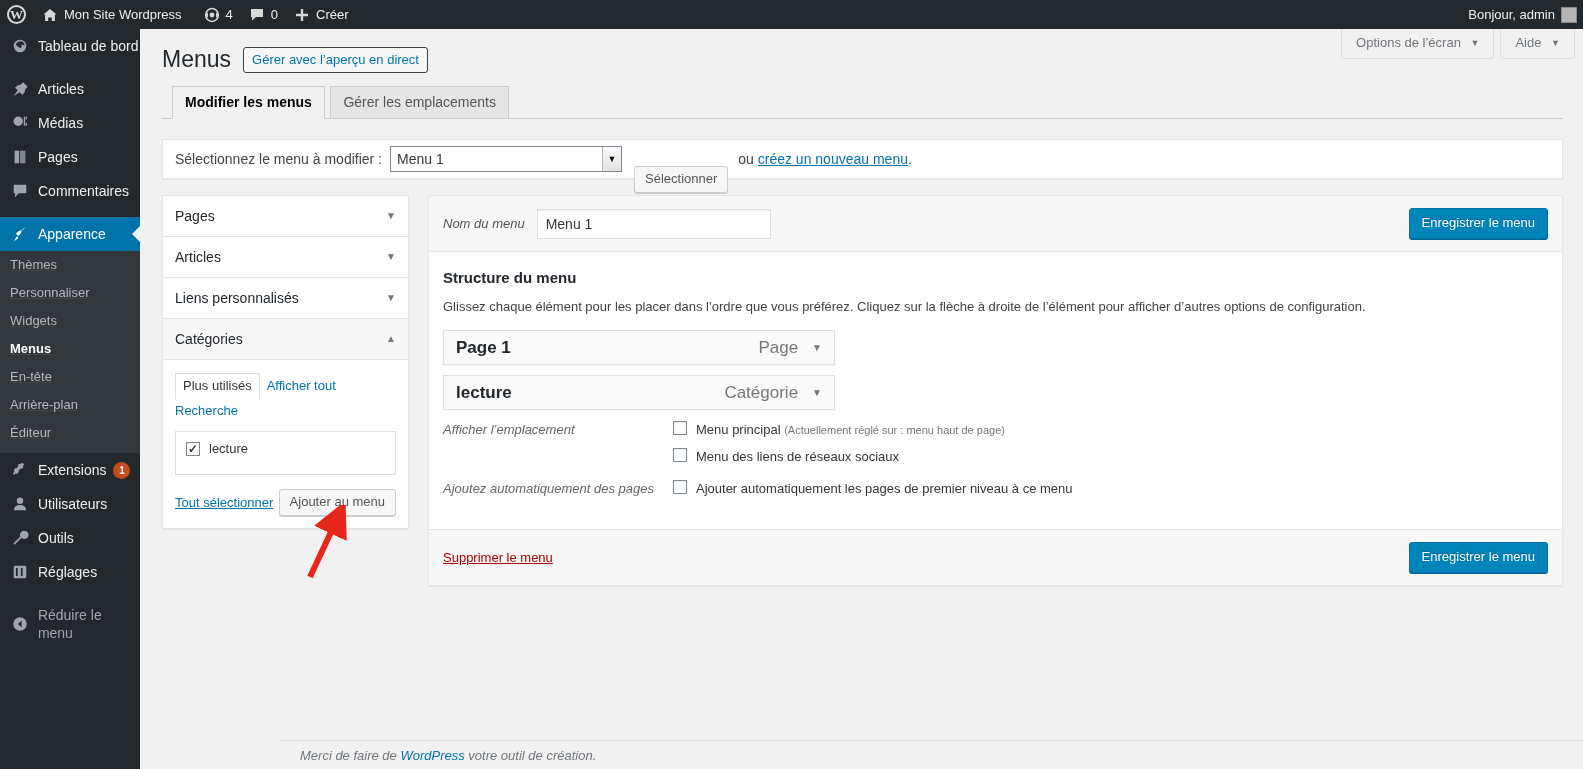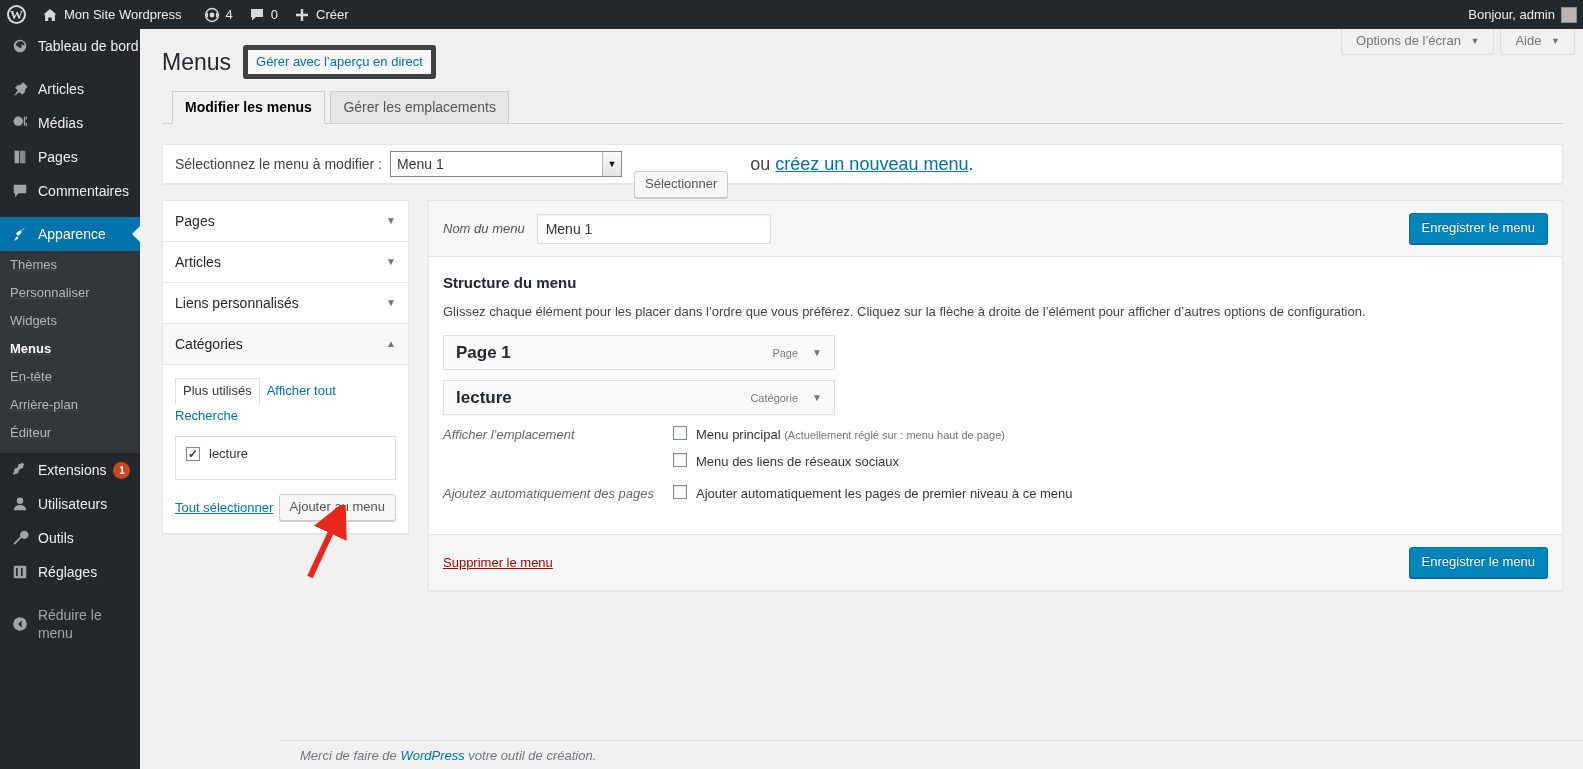--- a/index.html
+++ b/index.html
@@ -86,36 +86,36 @@
     width:1443px; height:740px;
     background:#f1f1f1;
   }
 
   
   #screen-meta-links { position:absolute; top:0; right:8px; display:flex; gap:6px; }
   .sm-btn {
     background:#f1f1f1; border:1px solid #ddd; border-top:none;
     border-radius:0 0 4px 4px;
     padding:4px 14px 5px 14px; font-size:13px; color:#72777c;
-    line-height:15px; cursor:pointer;
+    line-height:20px; cursor:pointer;
   }
   .caret-dn { display:inline-block; margin-left:6px; font-size:9px; vertical-align:1px; }
 
   .wrap { padding:0 20px 0 22px; }
 
   h1.page-title {
     font-size:23px; font-weight:400; color:#23282d;
     margin:0; padding:16px 0 12px 0; line-height:29px;
     display:flex; align-items:center;
     font-family:"Liberation Sans", sans-serif;
   }
   .title-action {
     margin-left:12px; font-size:13px; line-height:16px;
     padding:4px 8px; background:#f7f7f7;
-    border:5px solid #404040; border-radius:3px;
+    border:1px solid #404040; border-radius:3px;
     color:#0073aa; text-decoration:none; cursor:pointer;
   }
 
   
   .nav-tab-wrapper {
     border-bottom:1px solid #ccc;
     padding-left:10px; height:33px;
     margin-bottom:0;
   }
   .nav-tab {
@@ -152,21 +152,21 @@
     border-left:1px solid #b5b5b5;
     display:flex; align-items:center; justify-content:center;
     font-size:9px; color:#111;
   }
   .button-secondary {
     background:#f7f7f7; border:1px solid #ccc; border-radius:3px;
     color:#555; font-size:13px; line-height:16px;
     padding:4px 10px 5px 10px; cursor:pointer;
     box-shadow:0 1px 0 #ccc;
   }
-  .msb-or { margin:0 0 0 22px; color:#444; font-size:18px;text-align:right; }
+  .msb-or { margin:0 0 0 10px; color:#444; font-size:14px;text-align:right; }
   a.blue-link { color:#0073aa; text-decoration:underline; cursor:pointer; }
 
   
   #menu-management-cols { display:flex; margin-top:16px; align-items:flex-start; }
   #left-col { width:247px; flex:0 0 247px; }
   #right-col { flex:1; margin-left:19px; }
 
   .accordion { background:#fff; border:1px solid #e5e5e5; box-shadow:0 1px 1px rgba(0,0,0,.04); }
   .acc-section { border-bottom:1px solid #e5e5e5; }
   .acc-section:last-child { border-bottom:none; }
@@ -241,21 +241,21 @@
 
   .menu-item-row {
     border:1px solid #dfdfdf; background:#fafafa;
     width:392px; height:35px; margin-bottom:10px;
     display:flex; align-items:center; padding:0 12px;
     box-shadow:0 1px 1px rgba(0,0,0,.03);
     cursor:move;
   }
   .mi-title { font-size:17px; color:#23282d; font-weight:600; }
   .mi-right { margin-left:auto; display:flex; align-items:center; }
-  .mi-type { font-size:11px; color:#777; margin-right:14px; }
+  .mi-type { font-size:17px; color:#777; margin-right:14px; }
   .mi-tri { font-size:10px; color:#72777c; cursor:pointer; }
 
   .settings-grid { margin-top:6px; }
   .set-row { display:flex; align-items:flex-start; margin-bottom:13px; }
   .set-label {
     width:230px; flex:0 0 230px; font-style:italic; color:#666; font-size:13px;
     line-height:17px; padding-top:1px;
   }
   .set-body { font-size:13px; color:#32373c; line-height:19px; }
   .set-check { display:flex; align-items:flex-start; margin-bottom:7px; }

